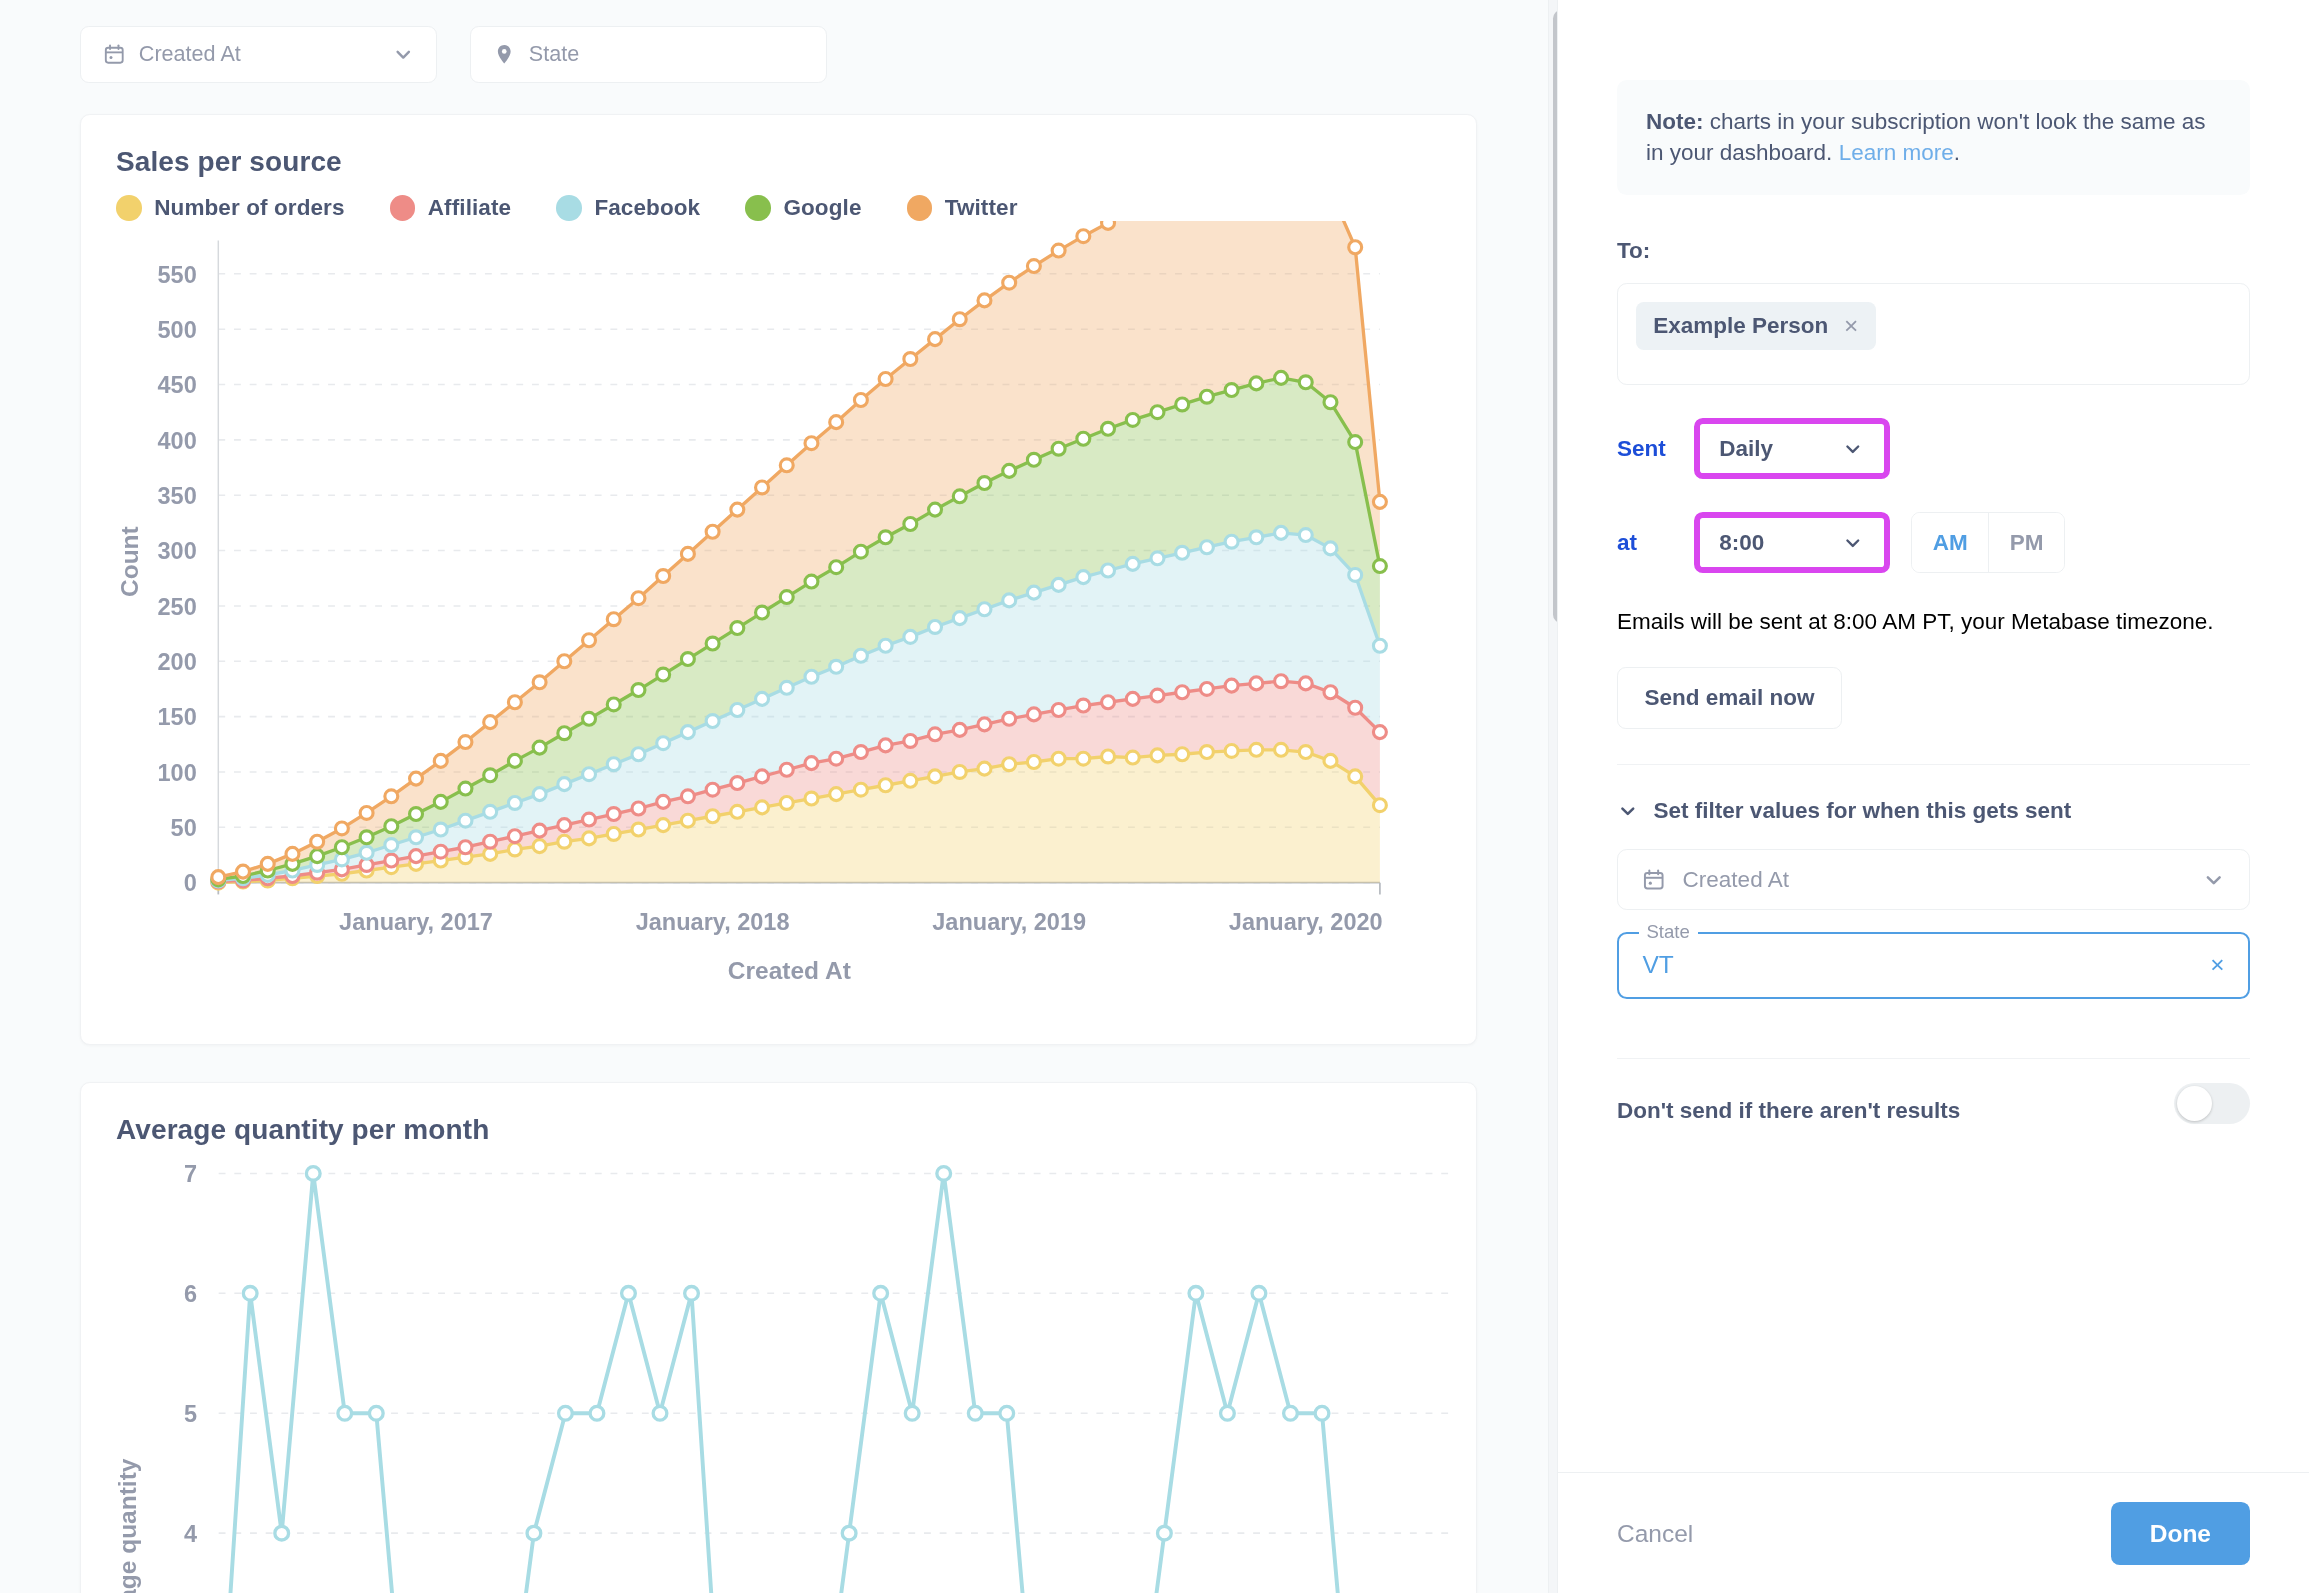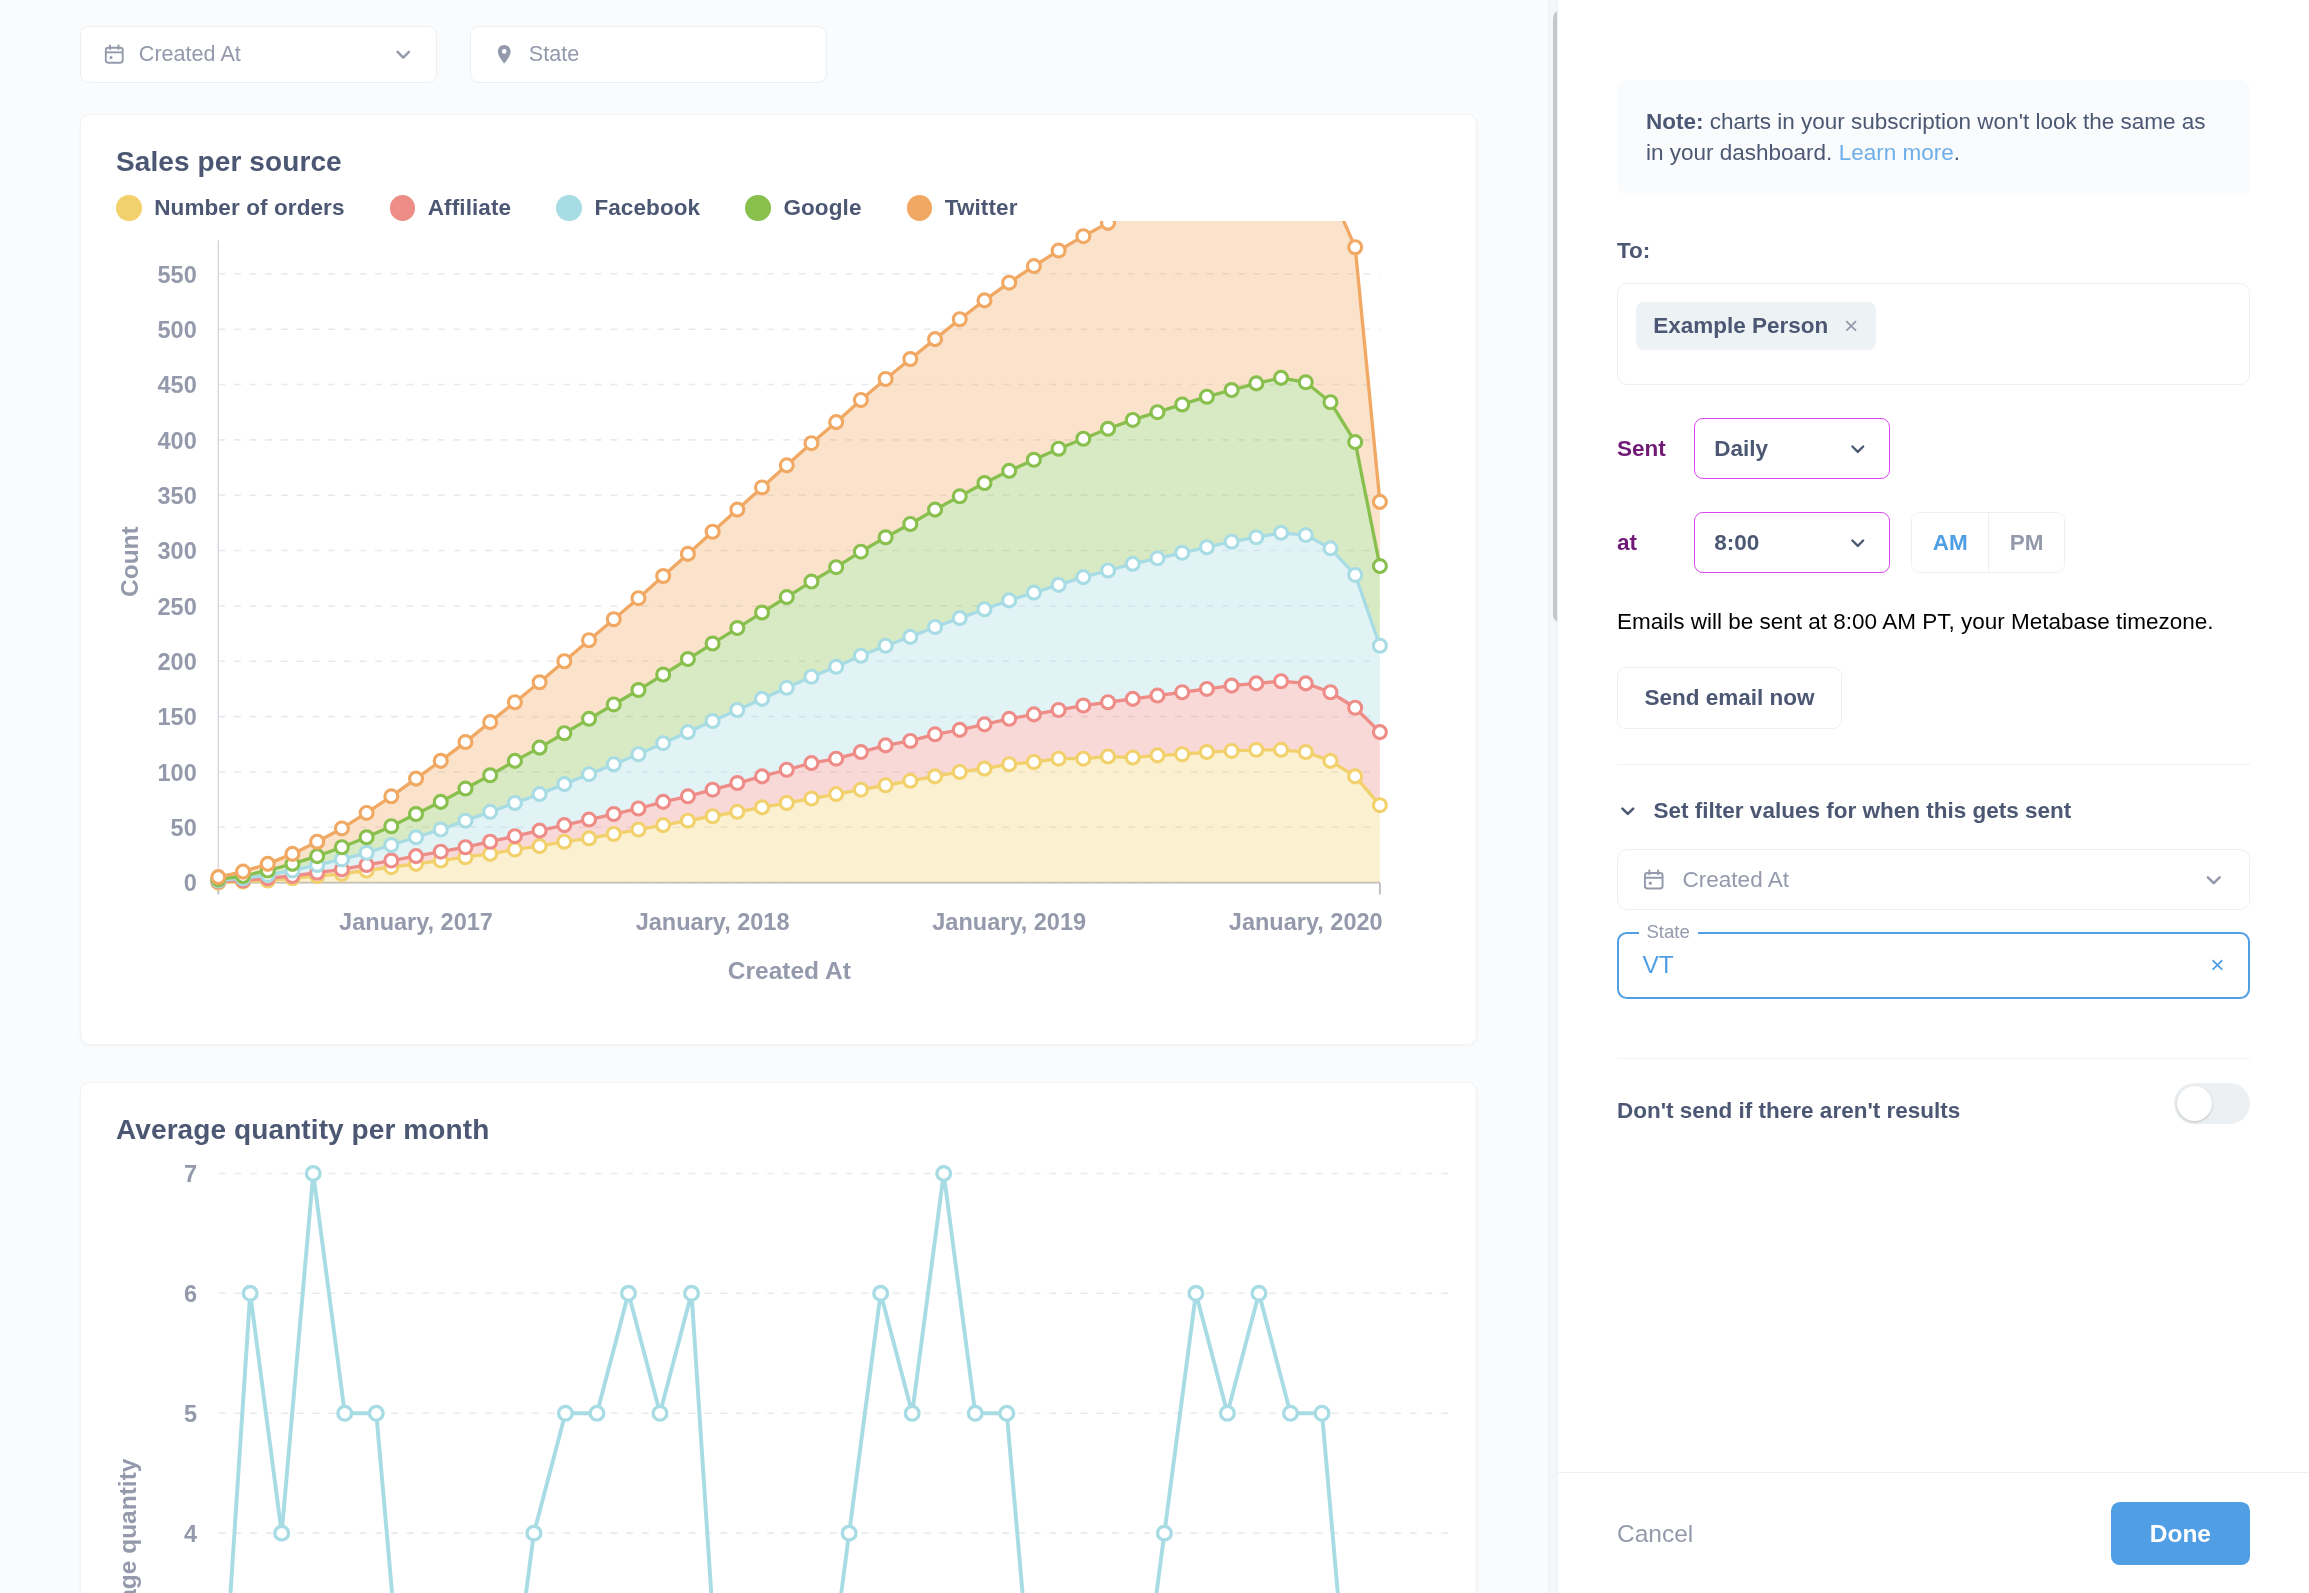--- a/index.html
+++ b/index.html
@@ -113,23 +113,23 @@
   .chip {
     background: #EDF2F5;
     border-radius: 7.8px;
     padding: 10.8px 17.6px;
     display: flex; align-items: center; gap: 15.7px;
     font-size: 22.5px; color: #4C5773; font-weight: bold;
   }
   .chip .x { color: #949AAB; font-size: 24.5px; line-height: 1; font-weight: normal; }
 
   .row { display: flex; align-items: center; gap: 21.6px; margin-top: 33px; }
-  .row-lbl { font-size: 22.5px; color: #701a75; font-weight: bold; width: 55px; }
+  .row-lbl { font-size: 22.5px; color: #1d4ed8; font-weight: bold; width: 55px; }
   .select {
-    border: 1px solid #d946ef;
+    border: 6px solid #d946ef;
     border-radius: 8.8px;
     height: 61px;
     min-width: 196px;
     display: flex; align-items: center;
     padding: 0 19.6px;
     gap: 37px;
     font-size: 22.5px; color: #4C5773; font-weight: bold;
     background: #fff;
   }
   .select .v { flex: 1; }

